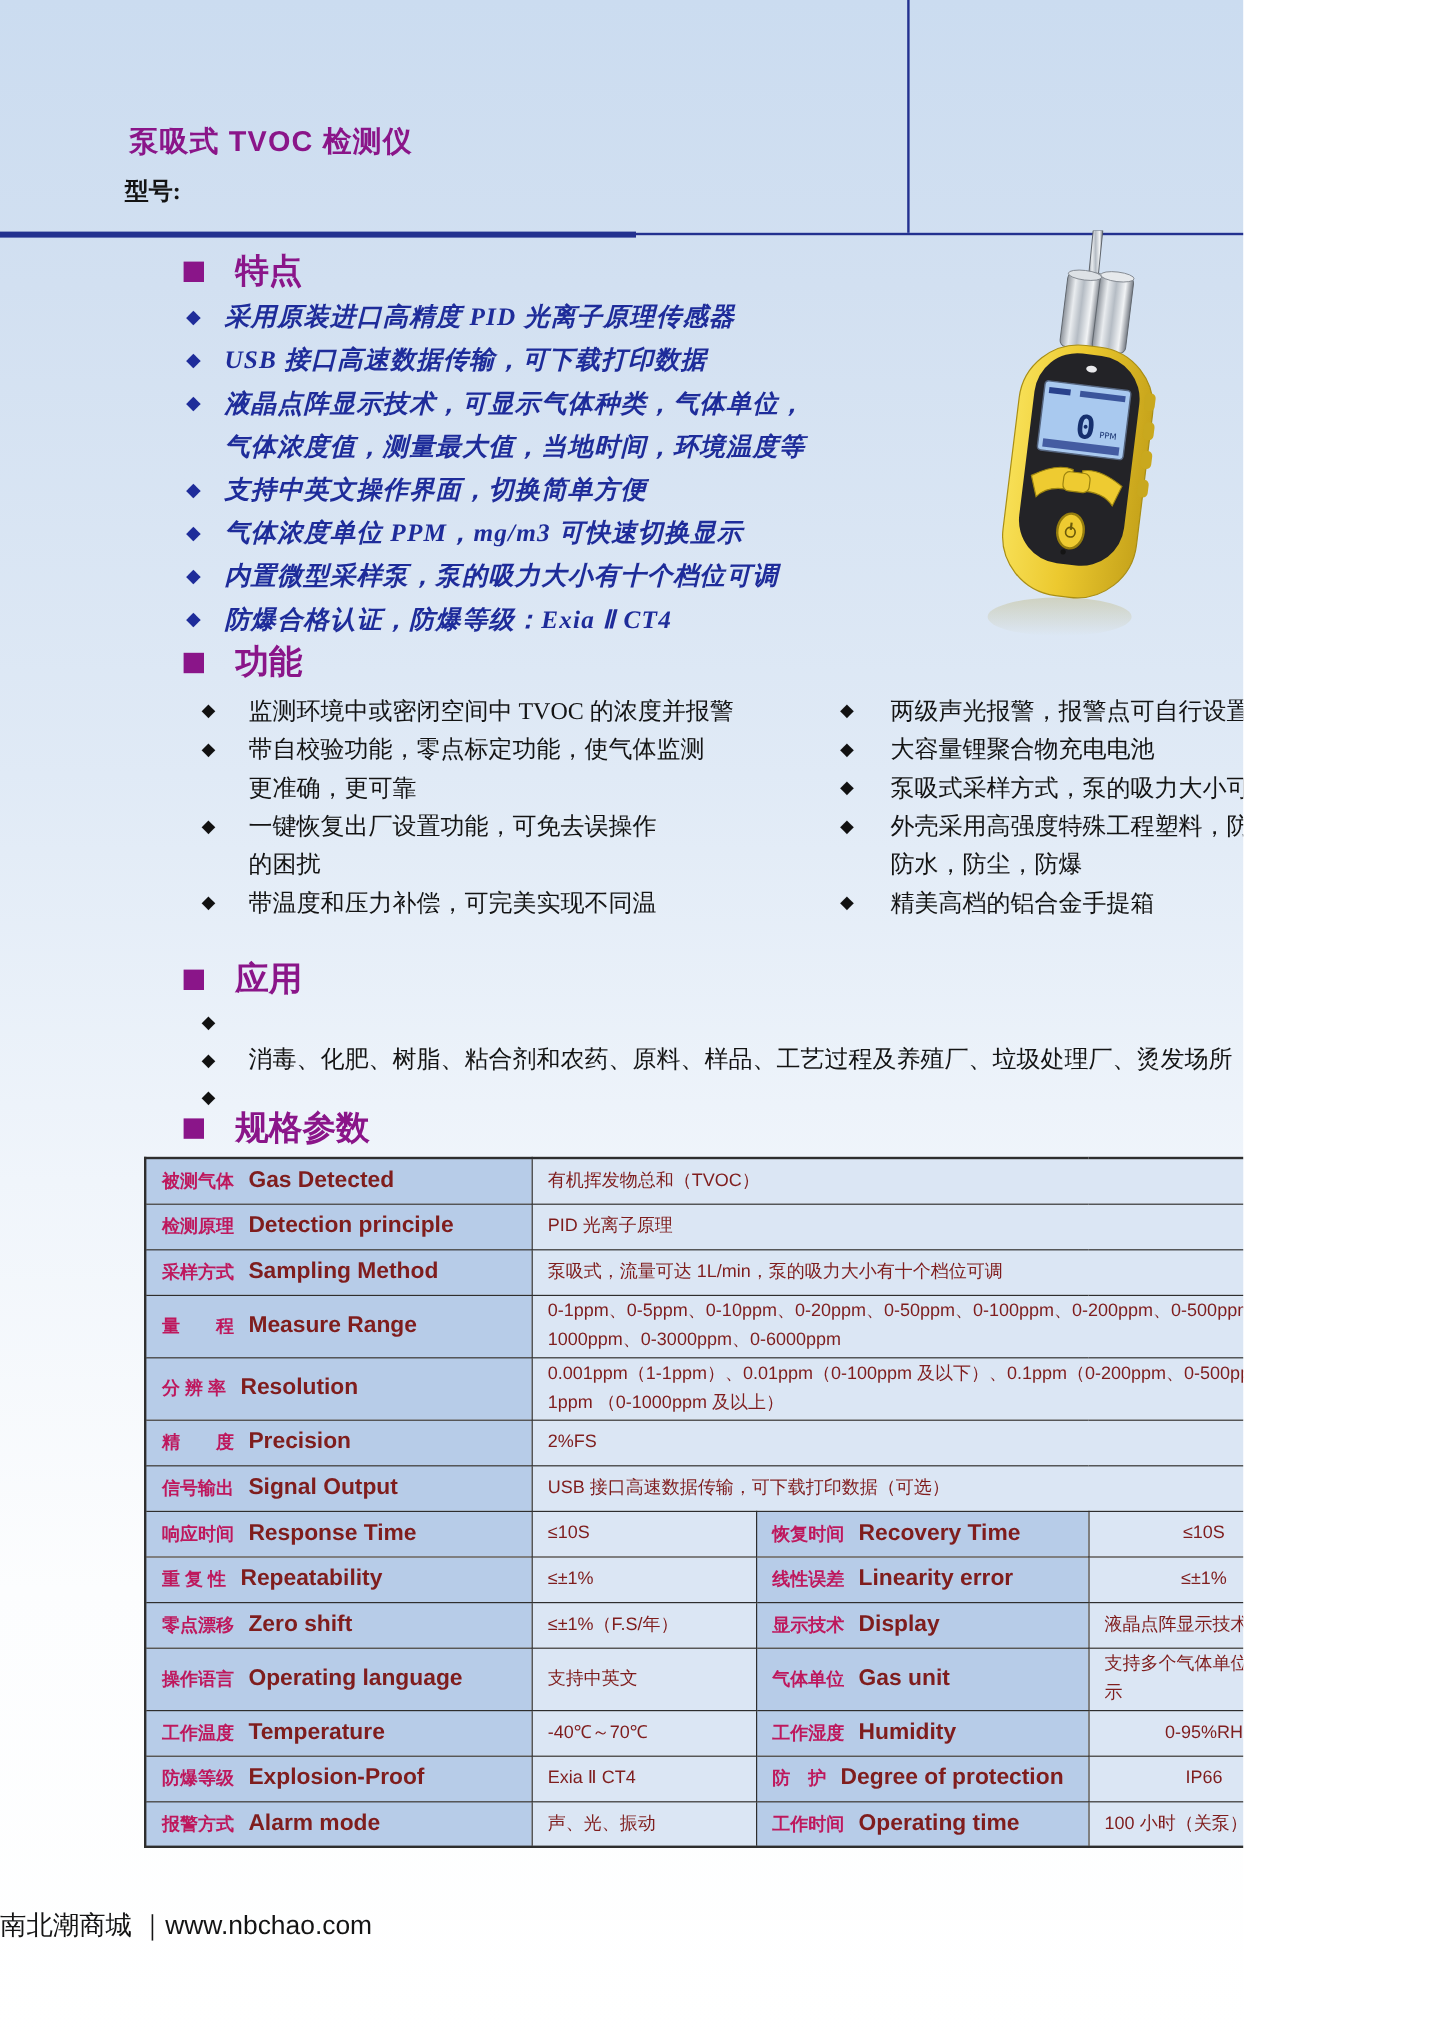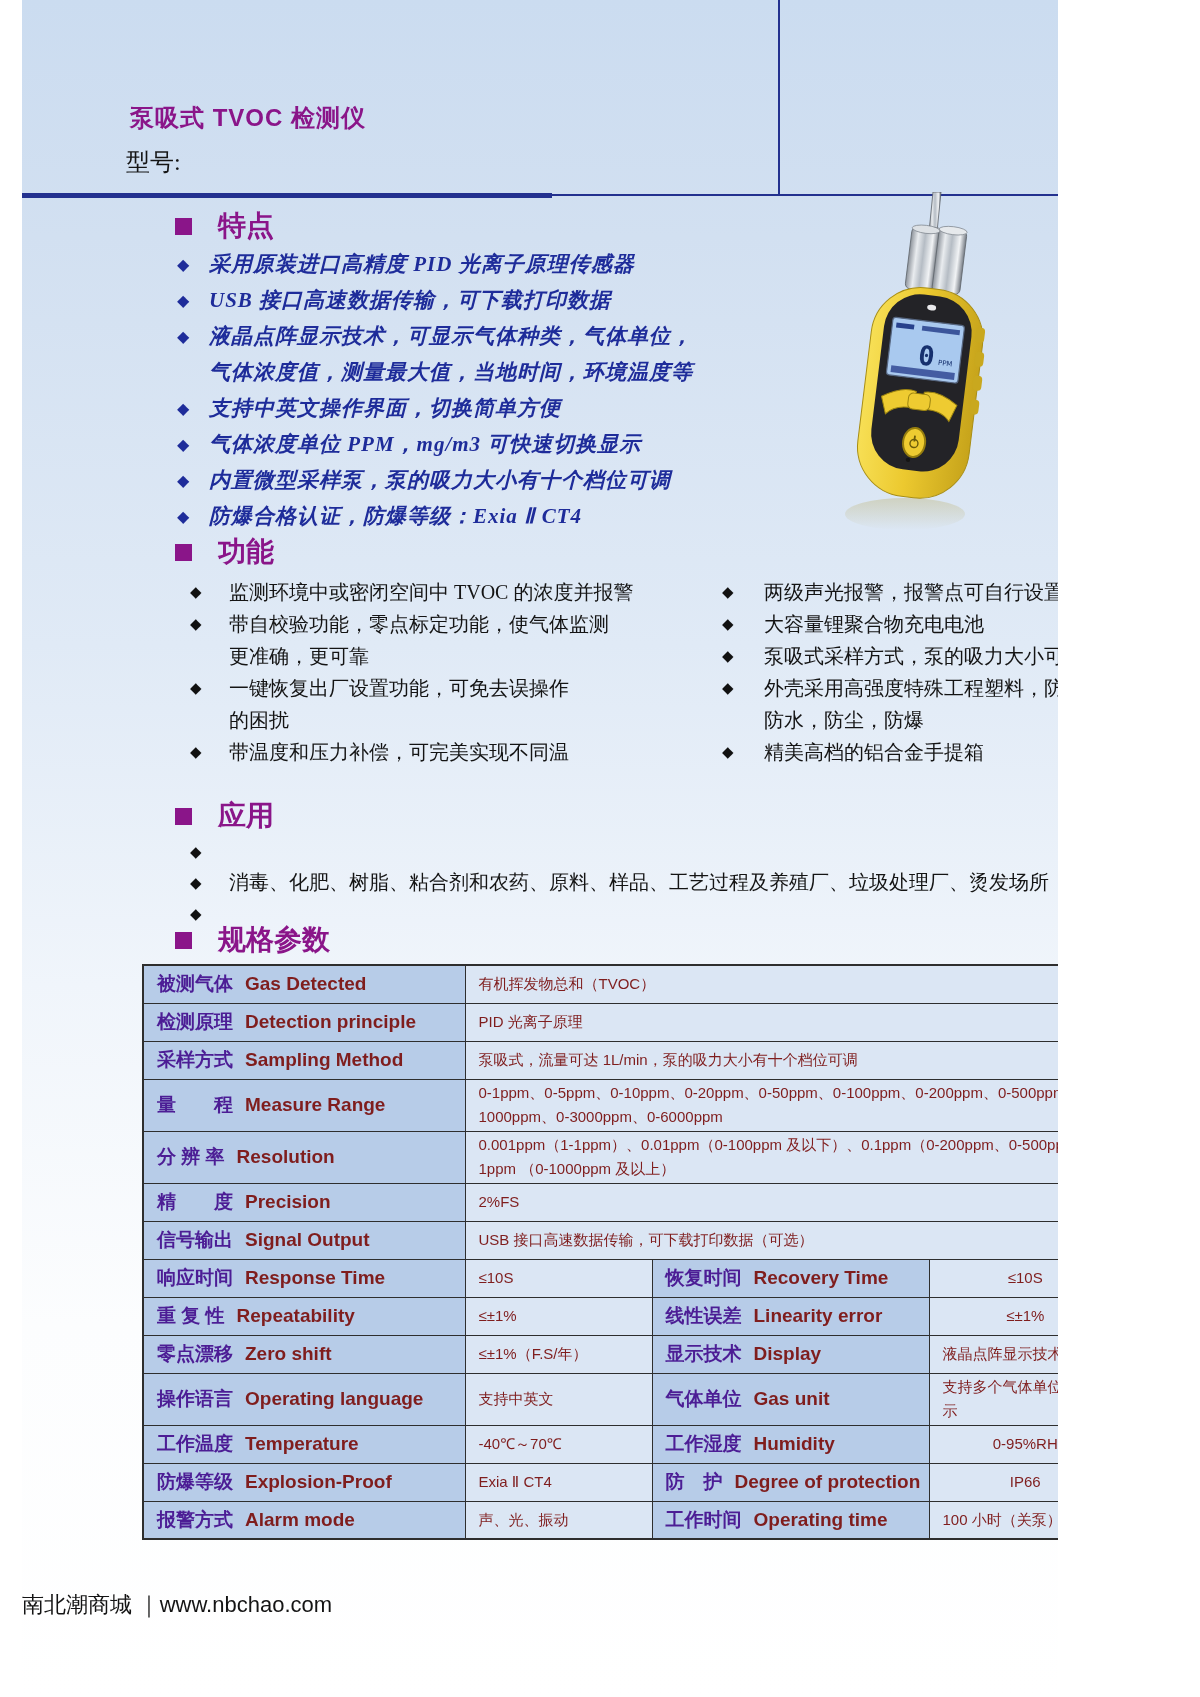--- a/index.html
+++ b/index.html
@@ -1,26 +1,26 @@
 <!DOCTYPE html>
 <html><head>
 <meta charset="utf-8">
 <style>
   html,body{margin:0;padding:0;background:#fff;}
   .page{position:relative;width:1036px;height:1697px;overflow:hidden;
     background:linear-gradient(180deg,#cbdcf0 0%,#d2e0f1 14%,#e0eaf6 38%,#f0f5fb 58%,#fcfdfe 78%,#ffffff 100%);
-    font-family:"Liberation Sans",sans-serif;margin-left:22px;}
+    font-family:"Liberation Sans",sans-serif;}
 
   .vline{position:absolute;left:756px;top:0;width:2px;height:194px;background:#23318f;}
   .hline{position:absolute;left:0;top:194px;width:1200px;height:2px;background:#23318f;}
   .hline-thick{position:absolute;left:0;top:193px;width:530px;height:5px;background:#23318f;}
 
   .page-title{position:absolute;left:108px;top:102px;font-size:24px;font-weight:bold;
     color:#8a1589;letter-spacing:1px;}
-  .model{position:absolute;left:104px;top:146px;font-size:24px;font-weight:normal;
+  .model{position:absolute;left:104px;top:146px;font-size:20px;font-weight:bold;
     color:#141414;font-family:"Liberation Serif",serif;}
 
   .sec-head{position:absolute;left:153px;display:flex;align-items:center;gap:26px;height:32px;}
   .sq{width:17px;height:17px;background:#8a1589;flex:0 0 auto;}
   .sec-title{font-size:28px;font-weight:bold;color:#8a1589;font-family:"Liberation Serif",serif;}
 
   .features{position:absolute;left:155px;top:246px;}
   .fline{display:flex;align-items:center;height:36px;}
   .fdia{width:32px;font-size:16px;color:#1e2c9a;flex:0 0 auto;}
   .ftext{font-size:21px;font-weight:bold;font-style:italic;color:#1e2c9a;
@@ -39,21 +39,21 @@
   .aline{display:flex;align-items:center;height:31px;}
 
   table.spec{position:absolute;left:120px;top:964px;width:980px;border-collapse:collapse;
     table-layout:fixed;border:2px solid #2e2e2e;}
   .spec td{border:1px solid #2e2e2e;vertical-align:middle;overflow:hidden;}
   .spec tr{height:38px;}
   .spec tr.tall{height:52px;}
   .spec .lbl{background:#b7cce8;padding-left:13px;white-space:nowrap;}
   .spec .val{background:#dbe6f4;padding-left:13px;font-size:15px;color:#7f1d1d;line-height:24px;}
   .spec .val.center{text-align:center;padding-left:0;}
-  .zh{font-size:19px;font-weight:bold;color:#4c1d95;}
+  .zh{font-size:15px;font-weight:bold;color:#be185d;}
   .en{font-size:19px;font-weight:bold;color:#7f1d1d;margin-left:12px;}
 
   .footer{position:absolute;left:0;top:1590px;width:1160px;text-align:left;
     font-size:22px;color:#141414;}
   .pageno{position:absolute;left:1088px;top:1572px;font-size:17px;color:#222;
     font-family:"Liberation Serif",serif;}
 
   .device{position:absolute;left:750px;top:192px;}
 </style>
 </head>

